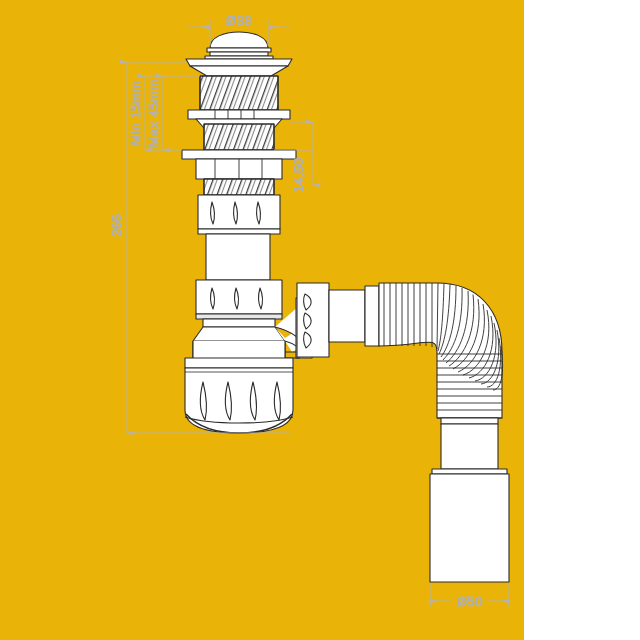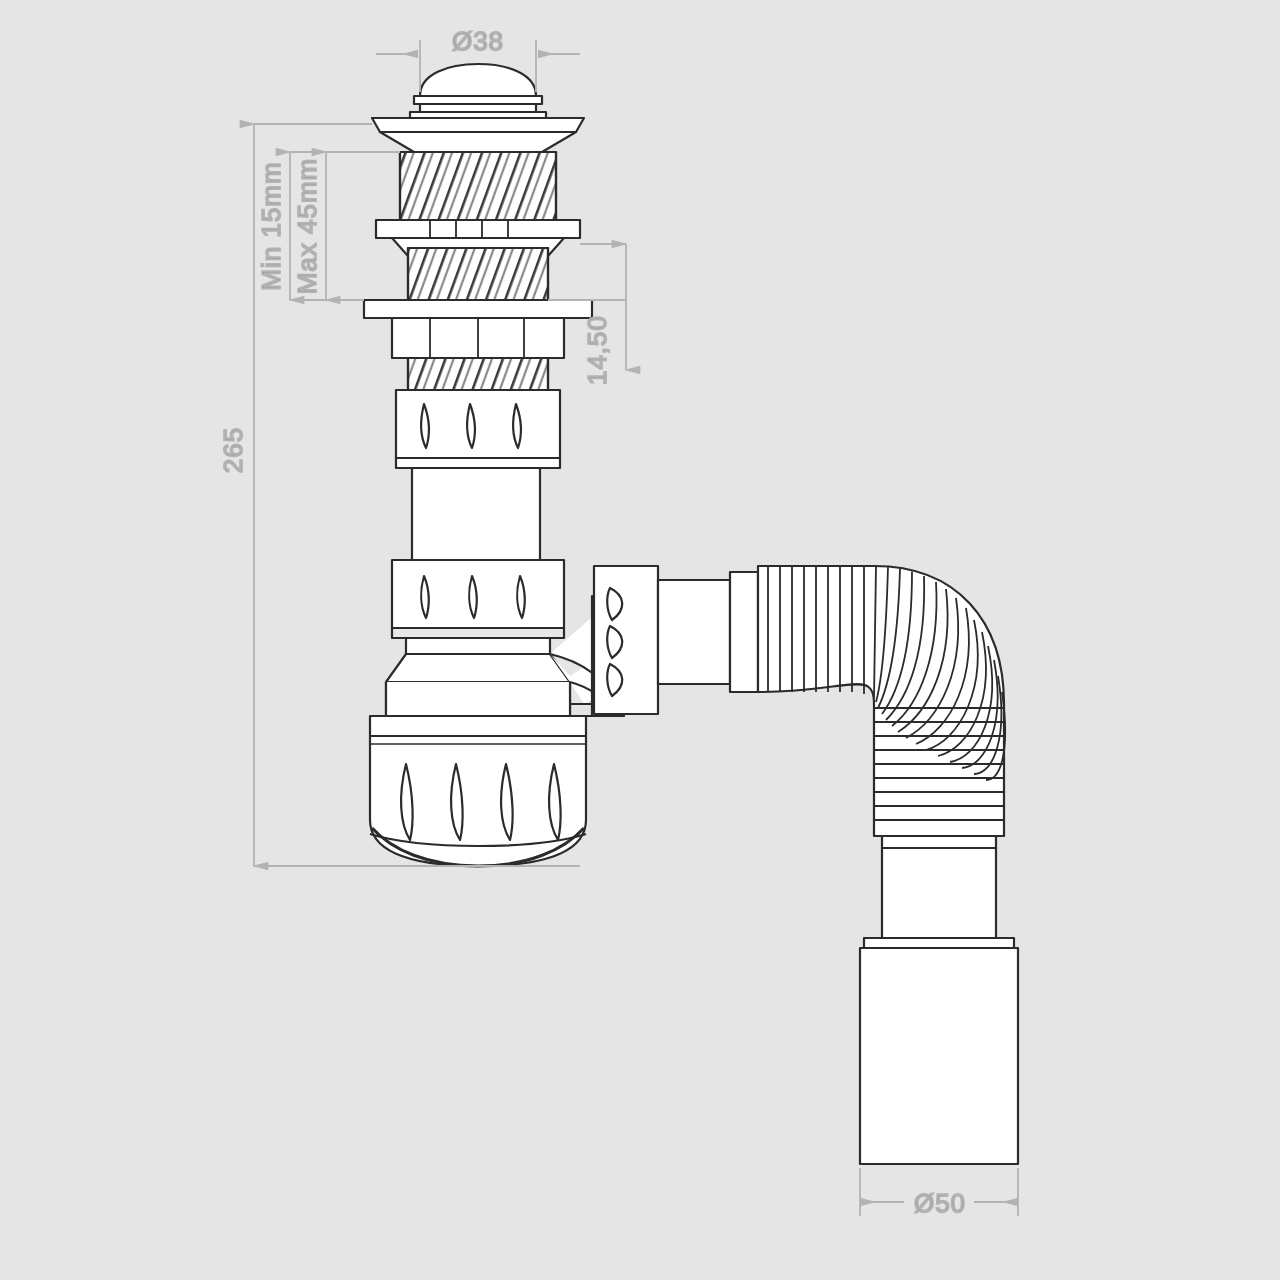--- a/index.html
+++ b/index.html
@@ -1,18 +1,18 @@
 <!DOCTYPE html>
 <html><head>
 <meta charset="utf-8">
 <style>
   html,body{margin:0;padding:0;background:#ffffff;}
   body{width:640px;height:640px;overflow:hidden;
        font-family:"Liberation Sans", sans-serif;}
-  #stage{position:relative;width:640px;height:640px;background:#e5e5e5;}
+  #stage{position:relative;width:524px;height:640px;background:#eab308;}
   svg{display:block;}
   .dimtext{font-family:"Liberation Sans", sans-serif;font-size:13px;fill:#9a9a9a;letter-spacing:0.5px;}
 </style>
 </head>
 <body>
 
 <div id="stage">
 <svg width="640" height="640" viewBox="0 0 640 640">
 
   <defs>

